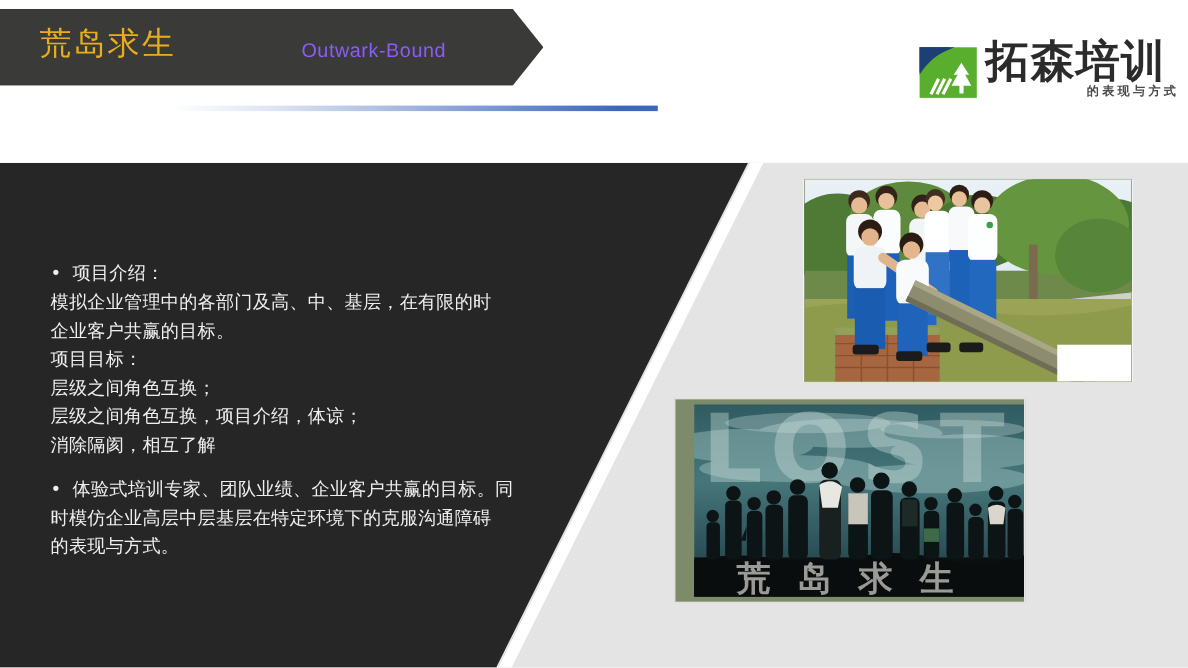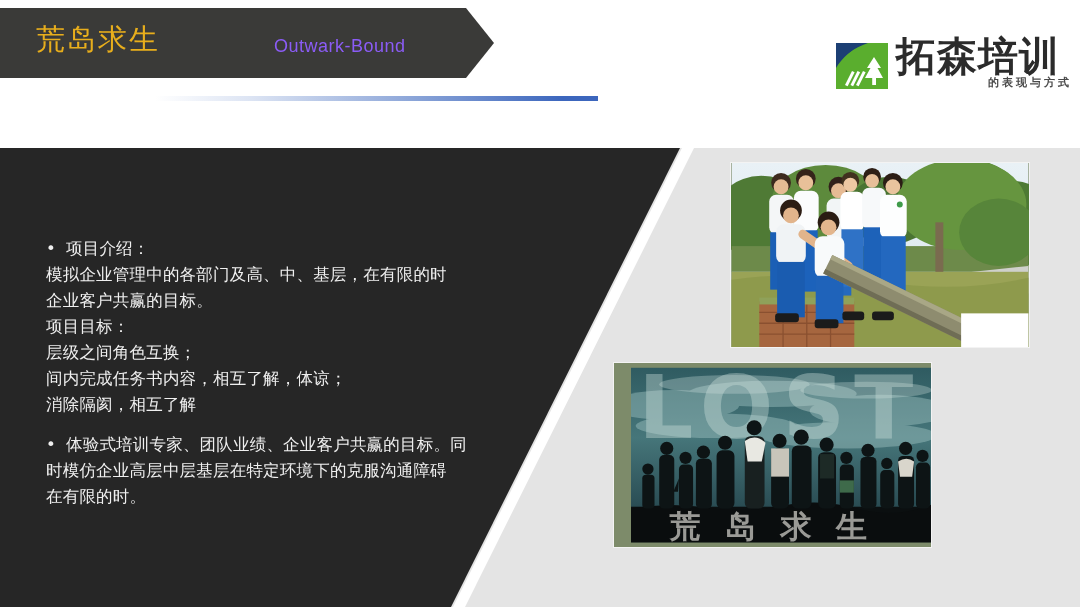--- a/index.html
+++ b/index.html
@@ -134,32 +134,32 @@
       <span class="bullet-line">
         <span class="bullet-dot">•</span><span>项目介绍：</span>
       </span>
     </p>
 
     <p class="para">
       <span class="bullet-line">模拟企业管理中的各部门及高、中、基层，在有限的时</span>
       <span class="bullet-line">企业客户共赢的目标。</span>
       <span class="bullet-line">项目目标：</span>
       <span class="bullet-line">层级之间角色互换；</span>
-      <span class="bullet-line">间内完成任务书内容，相互了解，体谅；</span>
+      <span class="bullet-line">层级之间角色互换，项目介绍，体谅；</span>
       <span class="bullet-line">消除隔阂，相互了解</span>
     </p>
 
     <div class="gap"></div>
 
     <p class="para">
       <span class="bullet-line">
         <span class="bullet-dot">•</span><span>体验式培训专家、团队业绩、企业客户共赢的目标。同</span>
       </span>
       <span class="bullet-line">时模仿企业高层中层基层在特定环境下的克服沟通障碍</span>
-      <span class="bullet-line">在有限的时。</span>
+      <span class="bullet-line">的表现与方式。</span>
     </p>
   </div>
 
   <div class="photo photo-team">
     <svg viewBox="0 0 300 186" xmlns="http://www.w3.org/2000/svg" aria-hidden="true">
       <defs>
         <linearGradient id="skyg" x1="0" y1="0" x2="0" y2="1">
           <stop offset="0%" stop-color="#e9f1f6"></stop>
           <stop offset="100%" stop-color="#d7e4ea"></stop>
         </linearGradient>

